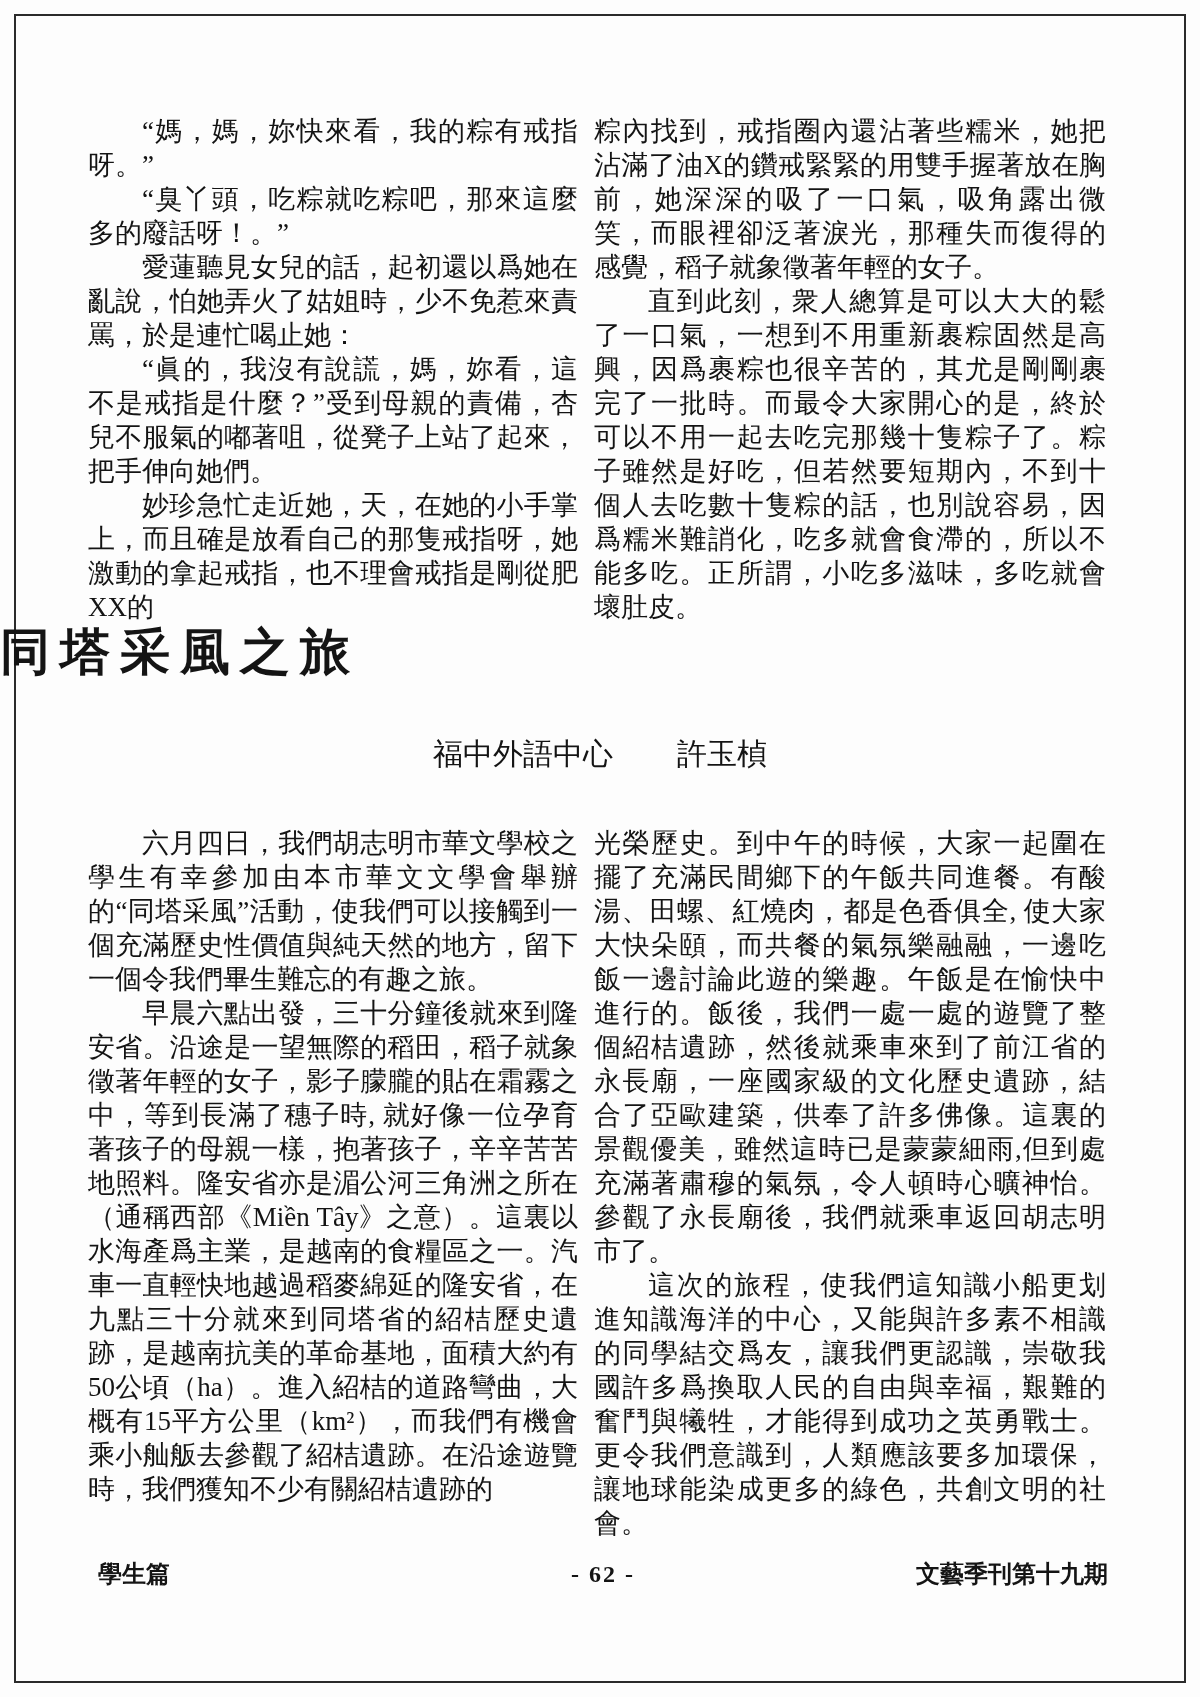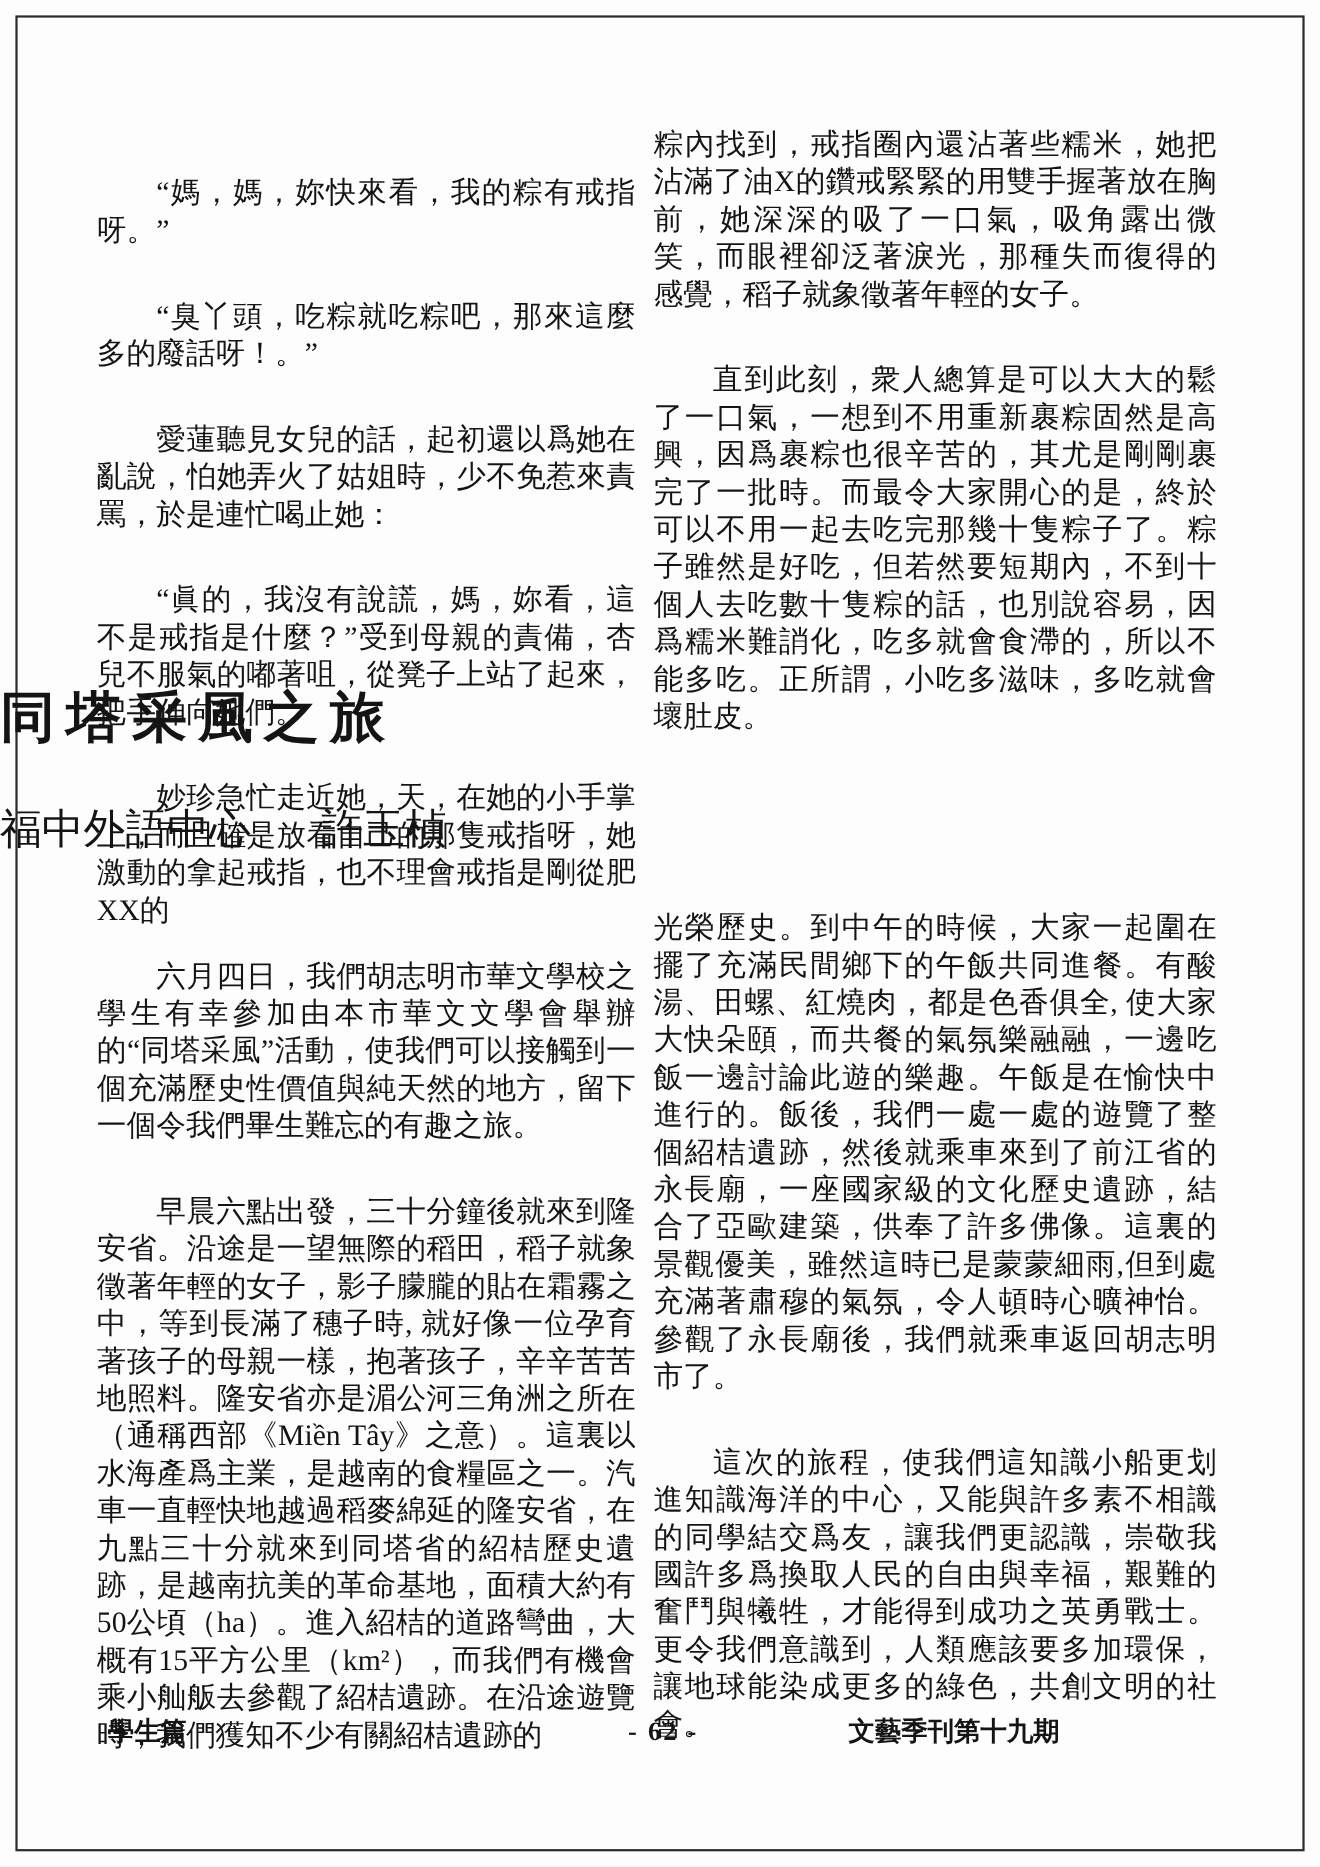--- a/index.html
+++ b/index.html
@@ -29,53 +29,53 @@
   .story-section { top:114px; }
   .article-body  { top:826px; }
   .para {
     margin:0;
     font-size:27px;
     line-height:34px;
     text-align:justify;
     text-justify:inter-character;
     word-break:break-all;
   }
-  .para.indent { text-indent:2em;margin-top:44px; }
+  .para.indent { text-indent:2em; }
   .article-title {
     position:absolute;
     top:624px; left:0;
     width:100%;
     text-align:left;
     font-size:50px;
     line-height:56px;
     font-weight:bold;
     letter-spacing:10px;
   }
   .article-byline {
     position:absolute;
     top:736px; left:0;
     width:100%;
-    text-align:left;
-    font-size:38px;
+    text-align:center;
+    font-size:30px;
     line-height:36px;
   }
   .article-byline .org { margin-right:64px; }
   .page-footer {
     position:absolute;
     top:1558px;
     left:98px;
     width:1010px;
     display:flex;
     align-items:baseline;
     font-size:24px;
     font-weight:bold;
   }
   .page-footer .f-left   { flex:1; text-align:left; }
   .page-footer .f-center { flex:1; text-align:center; letter-spacing:2px; }
-  .page-footer .f-right  { flex:1; }
+  .page-footer .f-right  { flex:1; text-align:right; }
 </style>
 </head>
 <body>
 
 <div class="page">
 
   <div class="frame"></div>
 
   <div class="cols story-section">
     <div>

